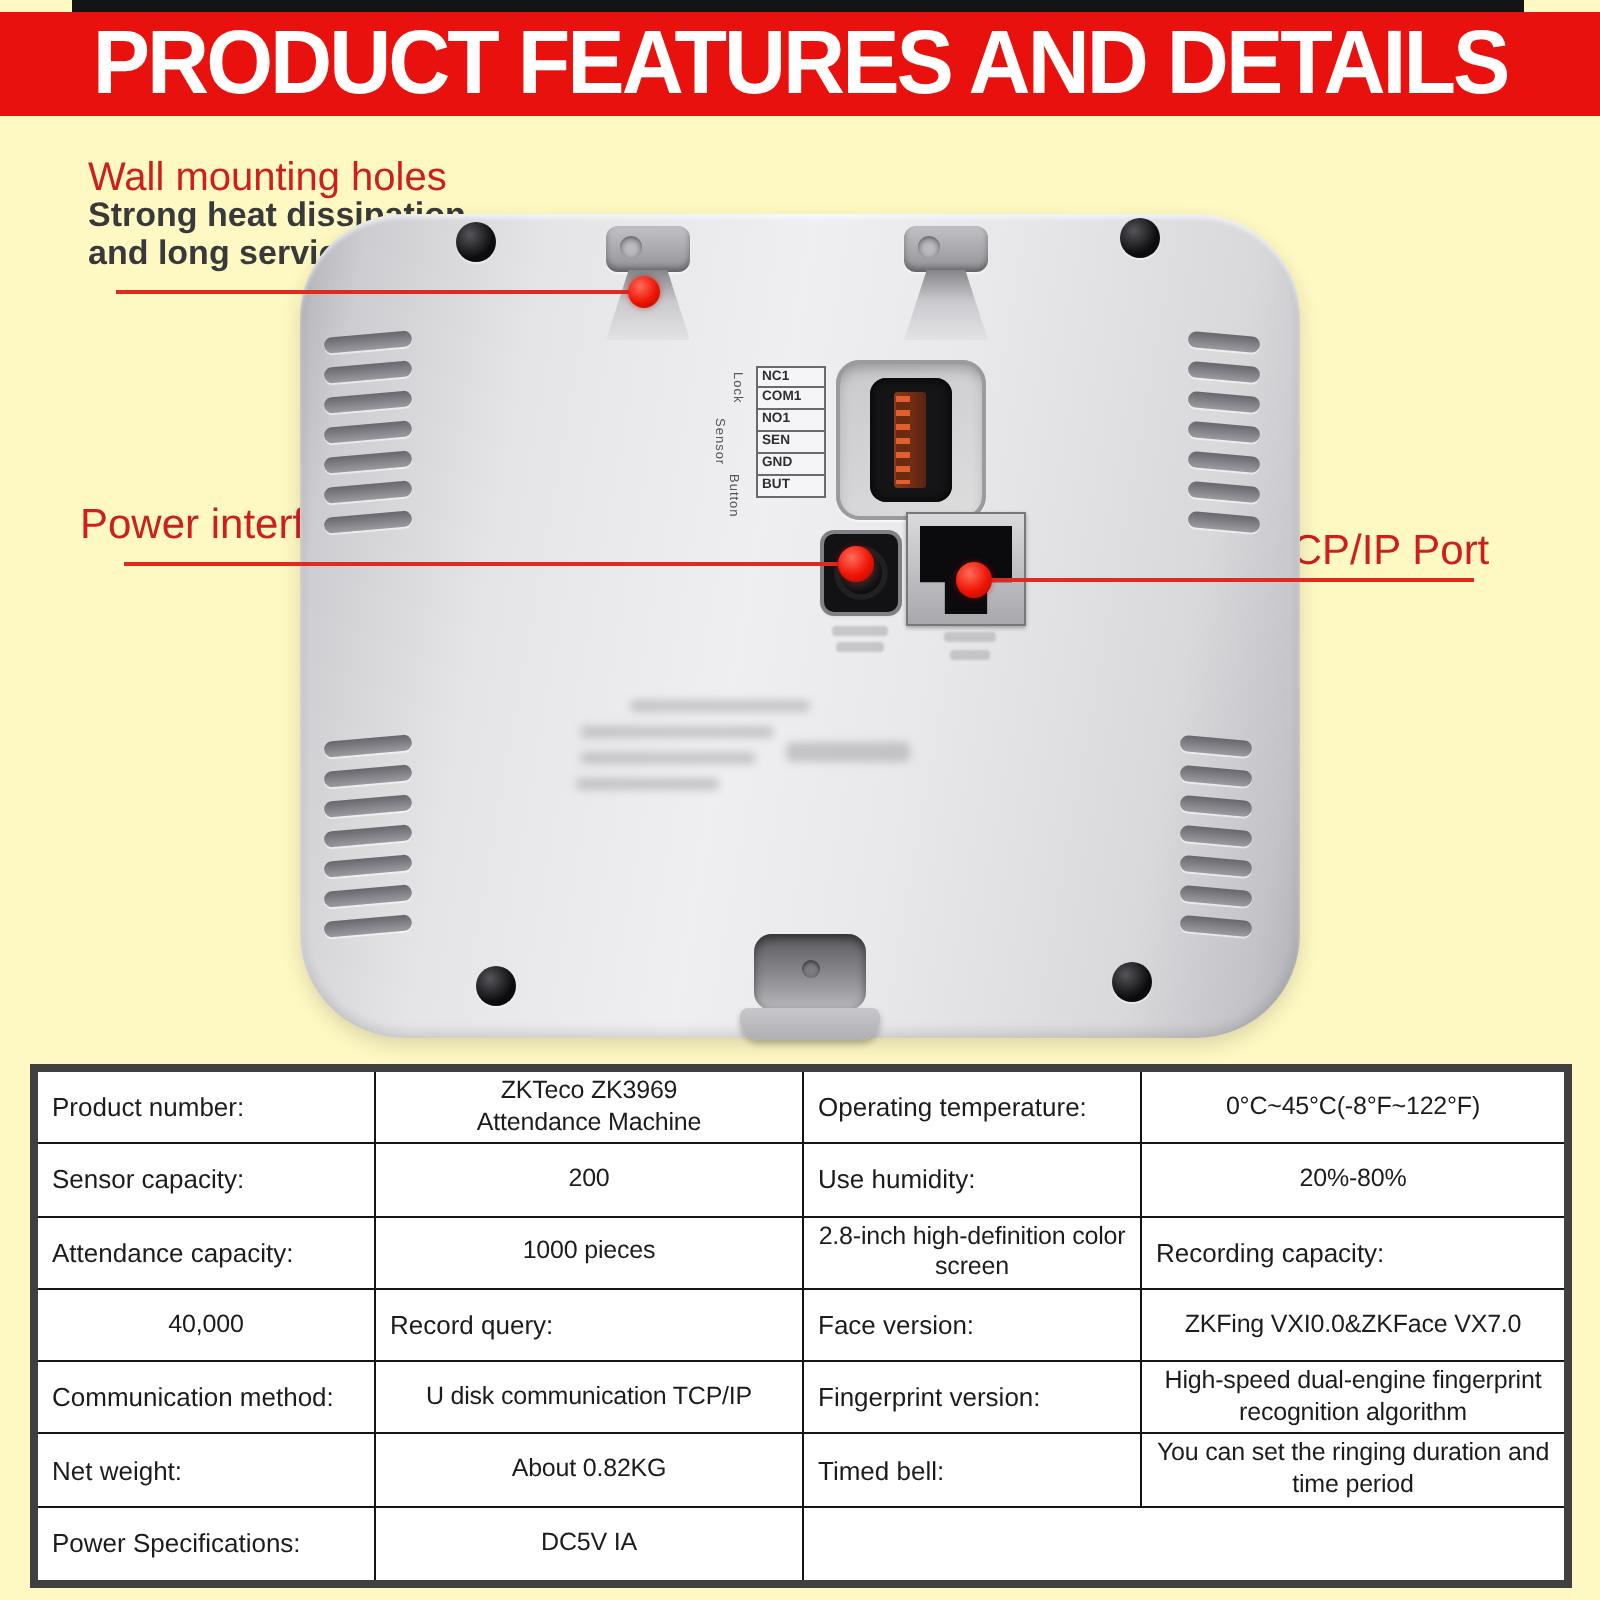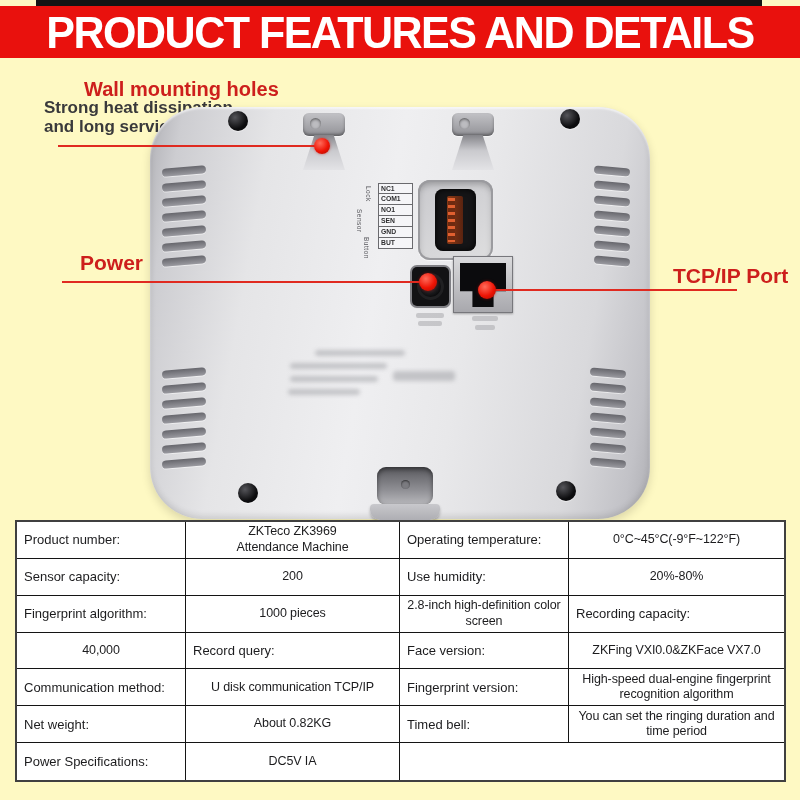--- a/index.html
+++ b/index.html
@@ -4,21 +4,21 @@
 <style>
   html,body{margin:0;padding:0;background:#fff;}
   #stage{position:relative;width:800px;height:800px;background:#fef9c3;overflow:hidden;
          font-family:"Liberation Sans",sans-serif;}
   
   .top-strip{position:absolute;left:36px;top:0;width:726px;height:7px;background:#141414;}
   .banner{position:absolute;left:0;top:6px;width:800px;height:52px;background:var(--banner_red,#e9110d);}
   .banner h1{margin:0;height:52px;line-height:52px;text-align:center;color:#fff;
              font-size:43px;font-weight:bold;letter-spacing:-1.5px;transform:scaleY(1.05);}
   
-  .co-head{position:absolute;font-weight:bold;color:var(--callout_red,#cd1f1c);margin-left:40px;}
+  .co-head{position:absolute;font-weight:normal;color:var(--callout_red,#cd1f1c);}
   .wall-head{left:44px;top:78px;font-size:20px;}
   .wall-sub{position:absolute;left:44px;top:99px;font-size:17px;font-weight:600;color:#39393b;line-height:18.5px;}
   .power-head{left:40px;top:251px;font-size:21px;}
   .tcpip-head{left:633px;top:264px;font-size:21px;}
   .rline{position:absolute;height:2px;background:var(--line_red,#e02a20);}
   .rdot{position:absolute;border-radius:50%;
         background:radial-gradient(circle at 38% 32%, #ff6b5a, var(--dot_red,#ee1405) 55%, #a50b00);
         box-shadow:0 0 3px rgba(190,0,0,.55);}
   
   .device{position:absolute;left:150px;top:107px;width:500px;height:412px;border-radius:52px;
@@ -72,23 +72,23 @@
   .blurbar{position:absolute;background:#9b9ca1;opacity:.5;filter:blur(2px);border-radius:3px;}
   
   .brecess{position:absolute;left:227px;top:360px;width:56px;height:38px;border-radius:9px;
            background:linear-gradient(180deg,#59595e,#8f8f94 60%,#b9b9bd);
            box-shadow:inset 0 2px 5px rgba(0,0,0,.5);}
   .brecess .hole{position:absolute;left:24px;top:13px;width:9px;height:9px;border-radius:50%;
                  background:#7b7b80;box-shadow:inset 0 1px 2px rgba(0,0,0,.6);}
   .btab{position:absolute;left:220px;top:397px;width:70px;height:16px;border-radius:4px 4px 10px 10px;
         background:linear-gradient(180deg,#c8c8cc,#aeaeb3);box-shadow:0 2px 3px rgba(0,0,0,.25);}
   
-  .spec{position:absolute;left:15px;top:520px;width:771px;height:262px;background:#fff;
+  .spec{position:absolute;left:15px;top:532px;width:771px;height:262px;background:#fff;
         display:grid;grid-template-columns:169px 214px 169px 1fr;grid-template-rows:repeat(7,1fr);
-        border:2px solid #404040;box-sizing:border-box;color:#1c1c1e;}
+        border:4px solid #404040;box-sizing:border-box;color:#1c1c1e;}
   .spec > div{border-right:1px solid #141414;border-bottom:1px solid #141414;box-sizing:border-box;
               display:flex;align-items:center;overflow:hidden;}
   .spec > div:nth-child(4n){border-right:none;}
   .spec > div:nth-child(n+25){border-bottom:none;}
   .sl{padding-left:7px;font-size:13px;}
   .sv{justify-content:center;text-align:center;padding:1px 3px;line-height:1.25;
       font-size:12.5px;letter-spacing:-0.1px;white-space:pre-line;}
 </style>
 </head>
 <body>
@@ -216,28 +216,28 @@
   <div class="rdot" style="left:419px;top:273px;width:18px;height:18px;"></div>
 
   <div class="rline" style="left:490px;top:289px;width:247px;"></div>
   <div class="rdot" style="left:478px;top:281px;width:18px;height:18px;"></div>
 
   <div class="spec">
     <div class="sl">Product number:</div>
     <div class="sv">ZKTeco ZK3969
 Attendance Machine</div>
     <div class="sl">Operating temperature:</div>
-    <div class="sv">0°C~45°C(-9°F~122°F)</div>
+    <div class="sv">0°C~45°C(-8°F~122°F)</div>
 
     <div class="sl">Sensor capacity:</div>
     <div class="sv">200</div>
     <div class="sl">Use humidity:</div>
     <div class="sv">20%-80%</div>
 
-    <div class="sl">Fingerprint algorithm:</div>
+    <div class="sl">Attendance capacity:</div>
     <div class="sv">1000 pieces</div>
     <div class="sv">2.8-inch high-definition color screen</div>
 
     <div class="sl">Recording capacity:</div>
     <div class="sv">40,000</div>
     <div class="sl">Record query:</div>
 
     <div class="sl">Face version:</div>
     <div class="sv">ZKFing VXI0.0&amp;ZKFace VX7.0</div>
     <div class="sl">Communication method:</div>

